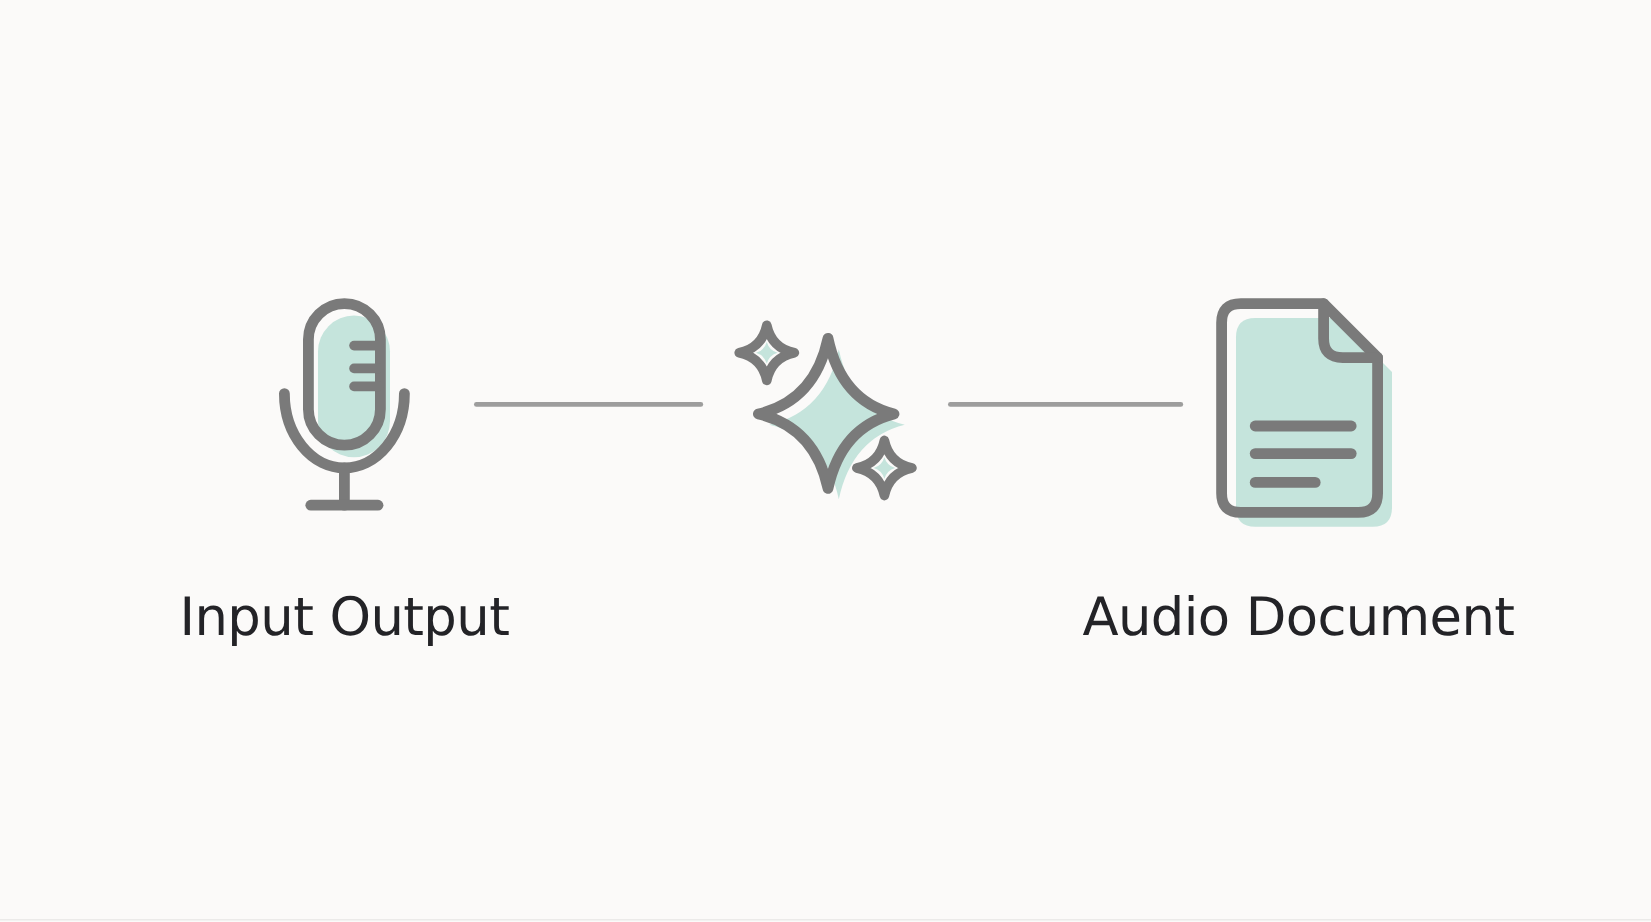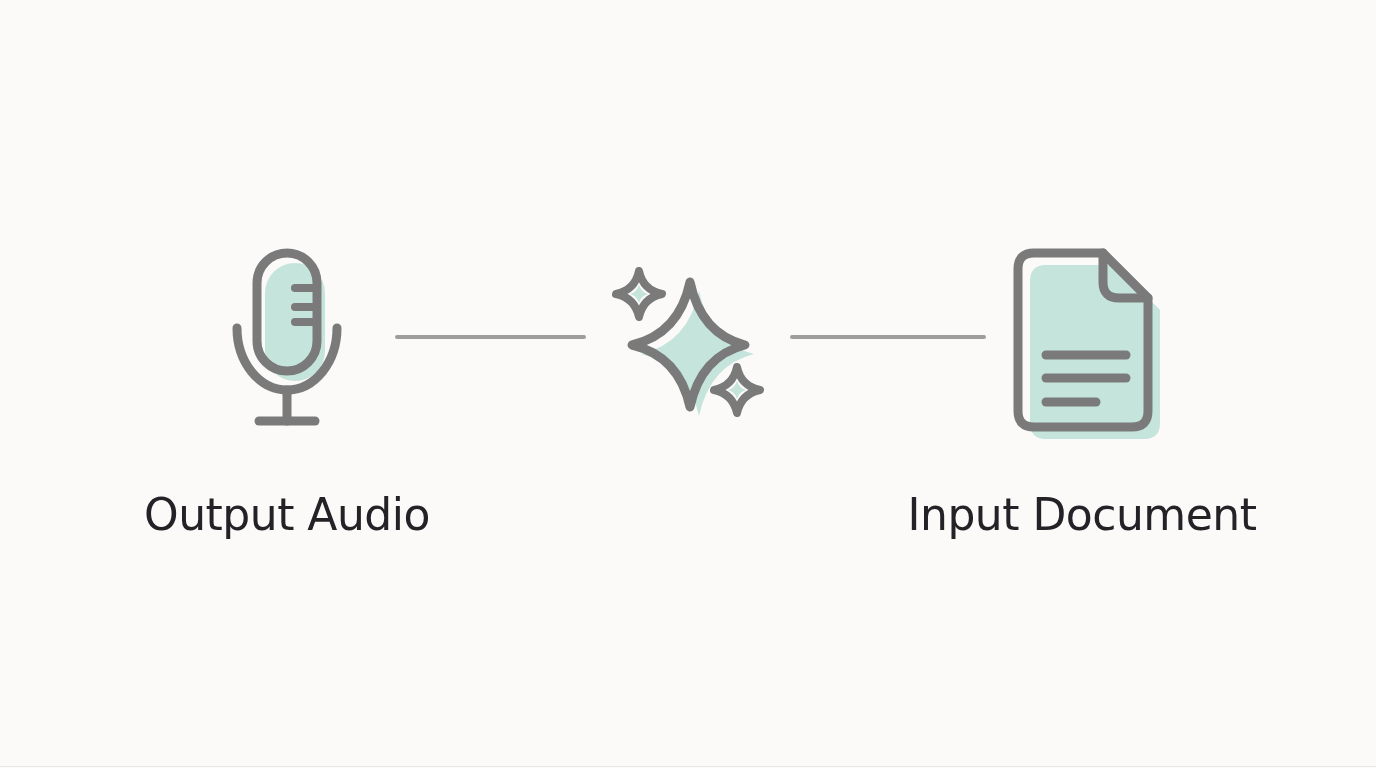--- a/index.html
+++ b/index.html
@@ -115,17 +115,17 @@
 
     <path class="ic-stroke ic-fill-bg" style="fill:none" d="M 95 8 H 26 Q 10 8 10 24 V 166 Q 10 182 26 182 H 124 Q 140 182 140 166 V 53 Z"></path>
 
     <path class="ic-stroke" d="M 95 8 V 37 Q 95 53 111 53 H 140"></path>
 
     <line class="ic-stroke" x1="38" y1="110" x2="118" y2="110"></line>
     <line class="ic-stroke" x1="38" y1="133" x2="118" y2="133"></line>
     <line class="ic-stroke" x1="38" y1="157" x2="88" y2="157"></line>
   </svg>
 
-  <div class="step-label" style="left:77px;">Output Audio</div>
-  <div class="step-label" style="left:872px;">Input Document</div>
+  <div class="step-label" style="left:77px;">Input Output</div>
+  <div class="step-label" style="left:872px;">Audio Document</div>
 
   <div class="bottom-artifact"></div>
 </div>
 
 </body></html>

